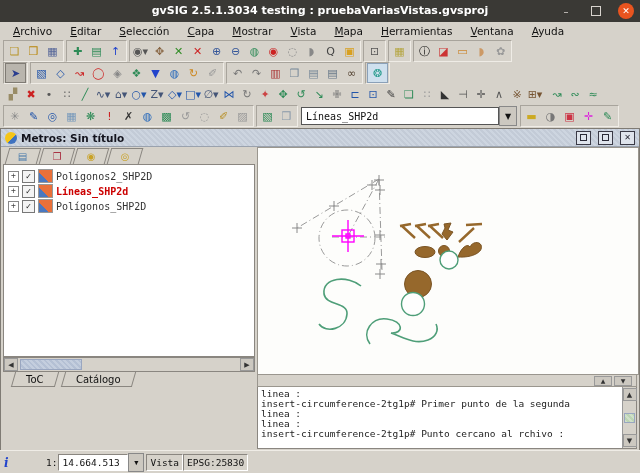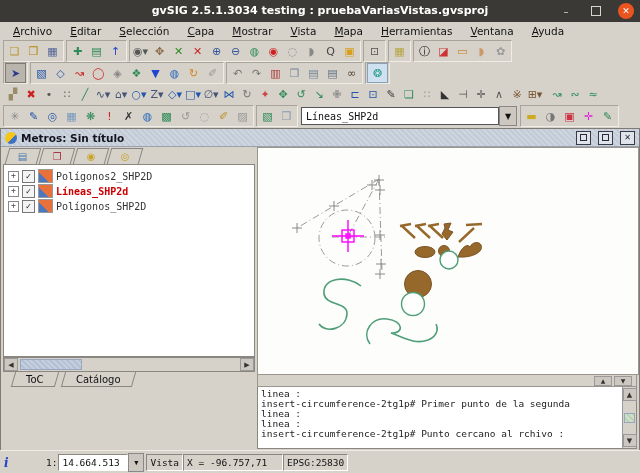--- a/index.html
+++ b/index.html
@@ -403,15 +403,14 @@
     </div>
   </div>
 </div>
 
 <div class="statusbar">
   <span class="iinfo">i</span>
   <span class="scale-label">1:</span>
   <span class="sfield white" style="width:62px">14.664.513</span>
   <span class="dropbtn">▼</span>
   <span class="sfield">Vista</span>
-  <span class="sfield" style="width:92px">X = -96.757,71</span>
   <span class="sfield">EPSG:25830</span>
 </div>
 
 </body></html>

